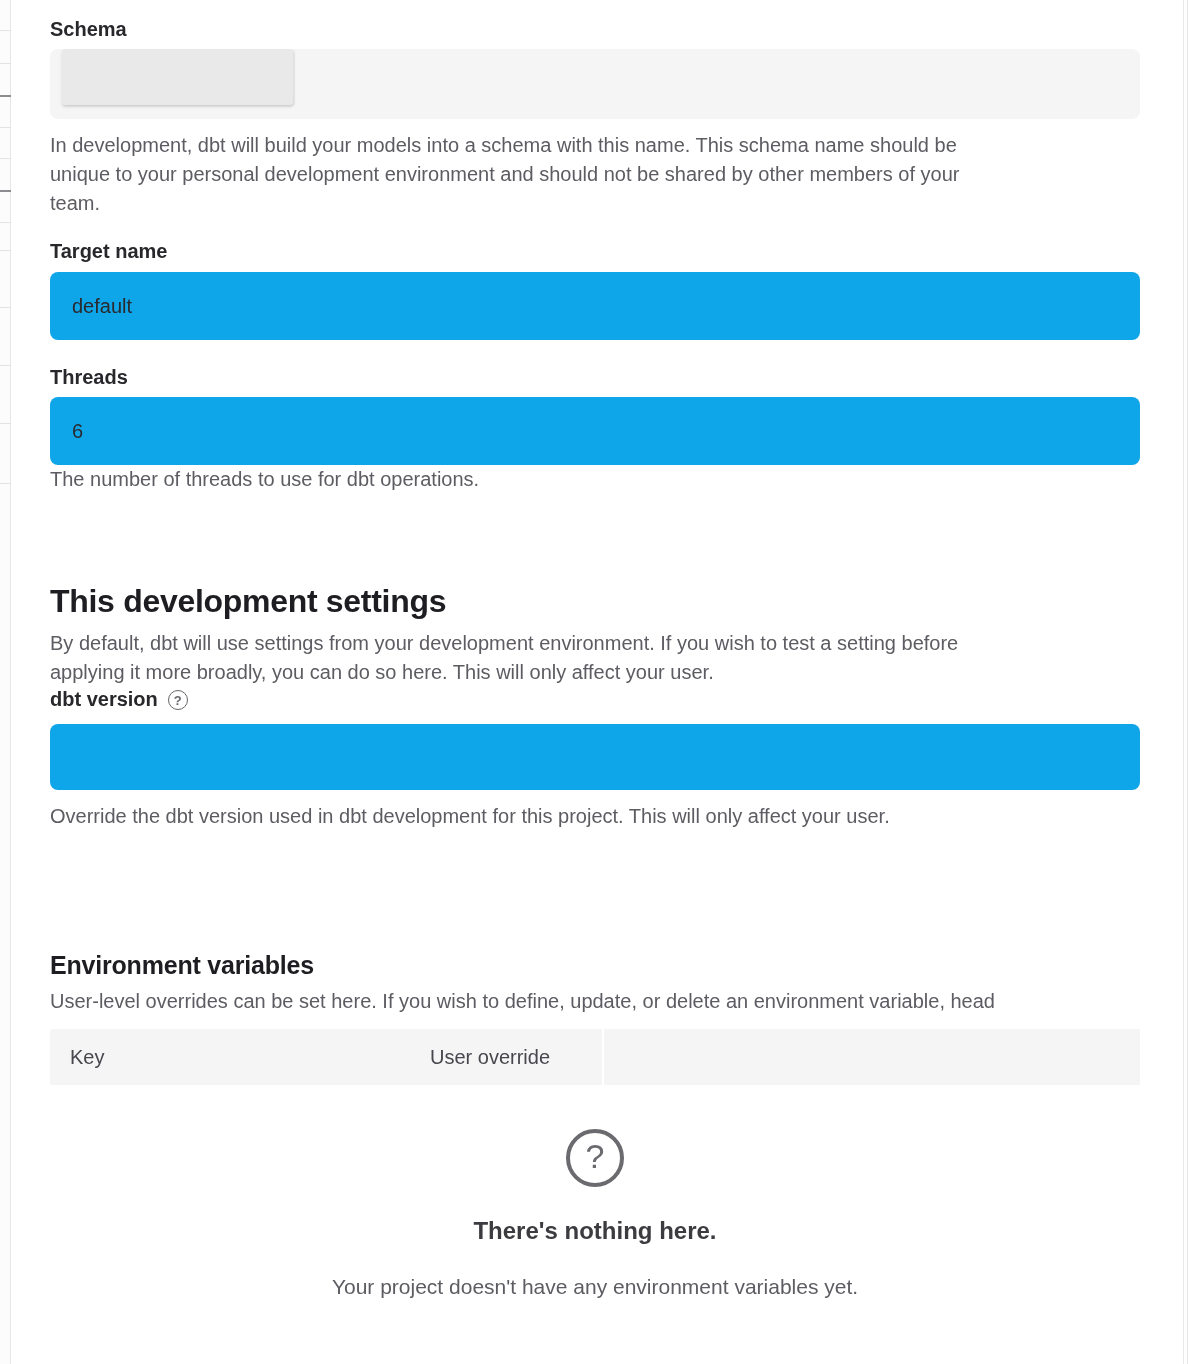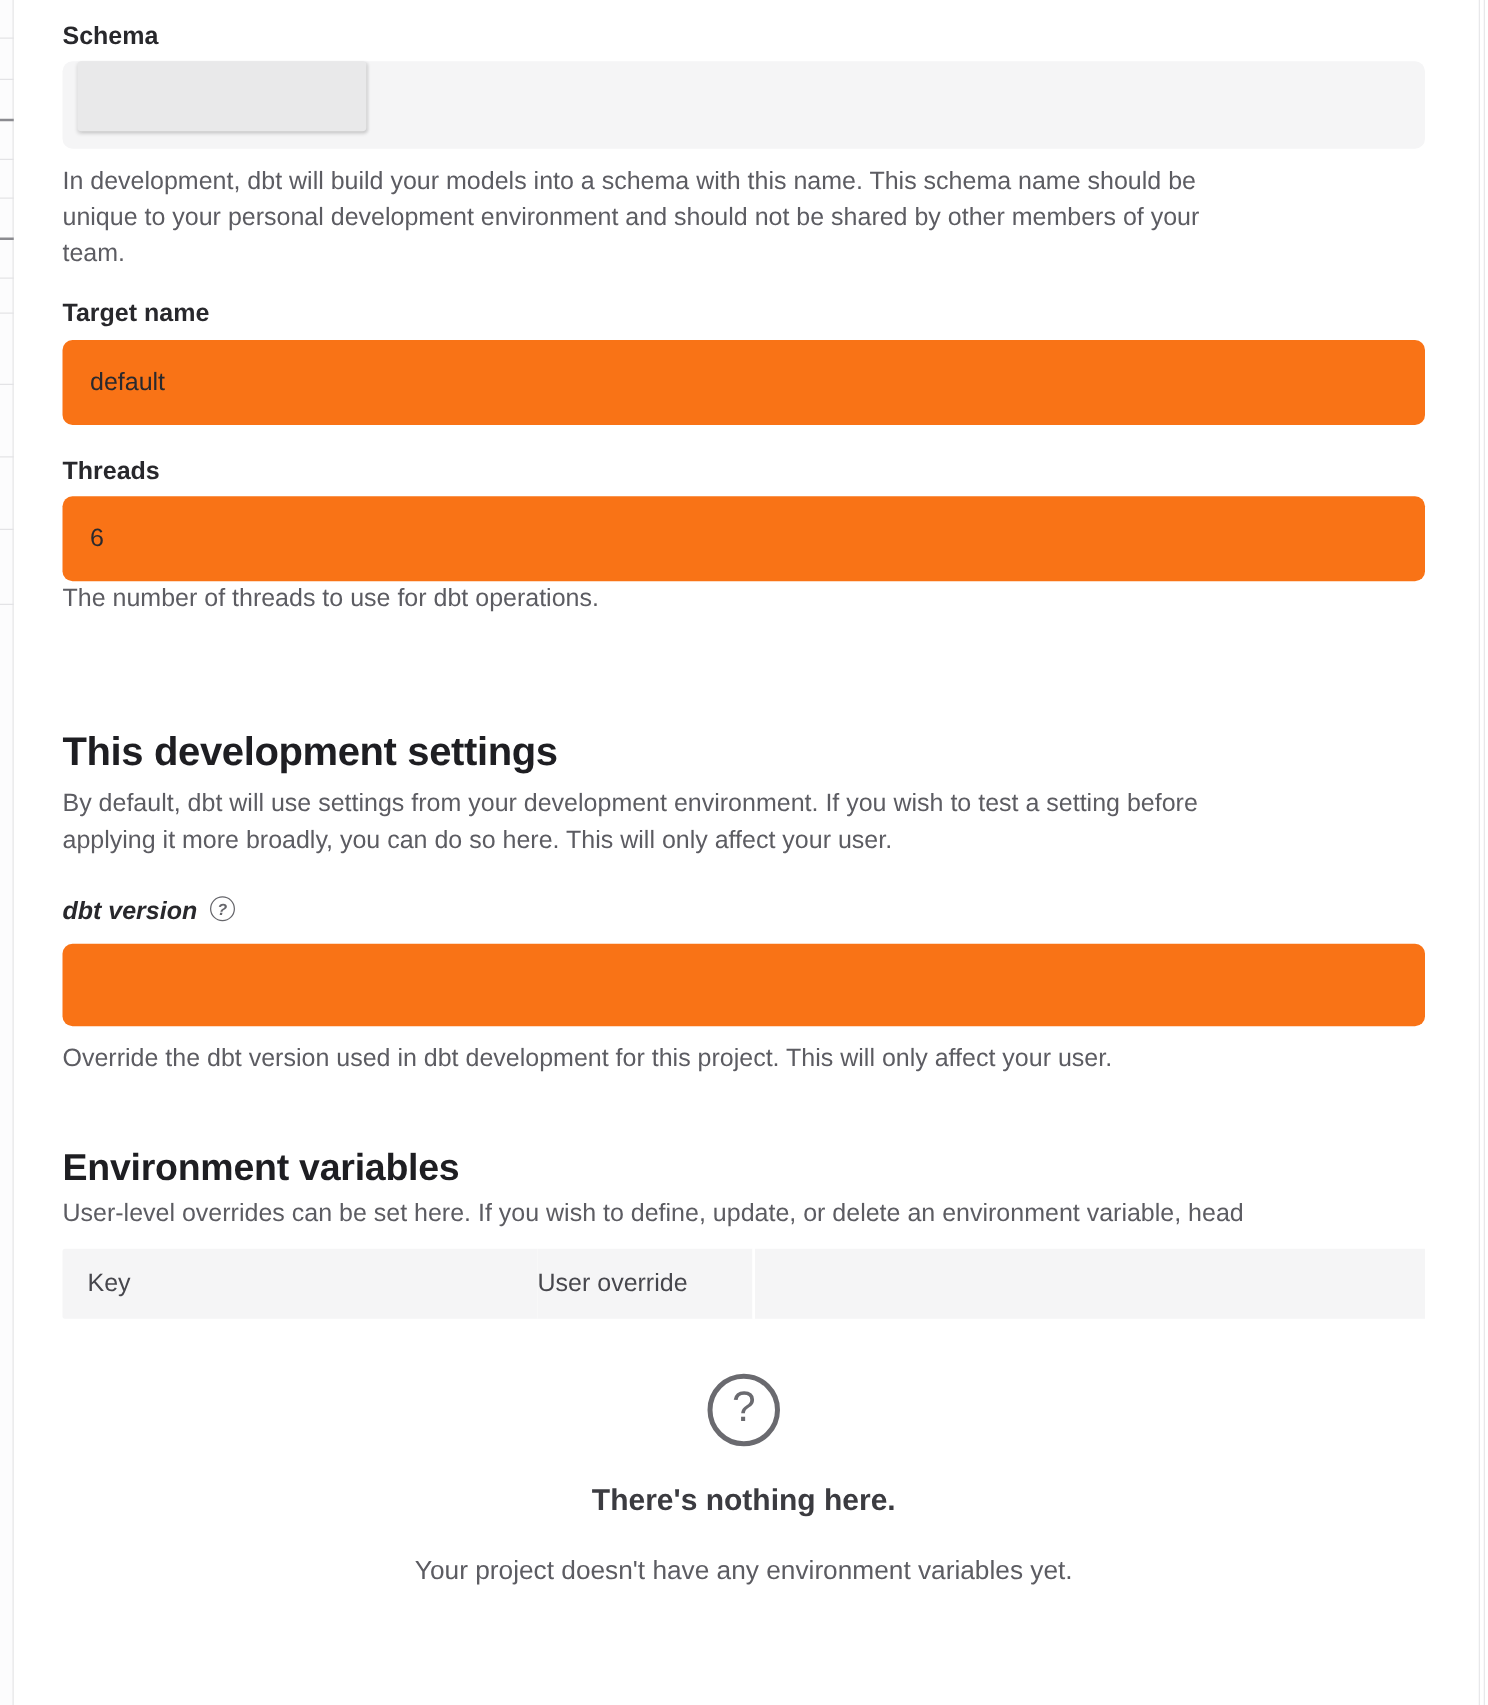--- a/index.html
+++ b/index.html
@@ -20,42 +20,42 @@
   .content { position:absolute; left:50px; top:0; width:1090px; }
 
   .field-label { margin-top:17px; font-size:20px; font-weight:700; color:#28282c; line-height:24px; }
   .label-target  { margin-top:21px; }
   .label-threads { margin-top:25px; }
 
   .field-box { margin-top:8px; width:1090px; height:70px; background:#f5f5f6; border-radius:8px; }
   .skeleton { width:231px; height:56px; margin:7px 0 0 12px; background:#e9e9ea; border-radius:3px;
               box-shadow:0 2px 3px rgba(0,0,0,.13), 2px 1px 2px rgba(0,0,0,.06); }
 
-  .field-input { display:block; margin-top:9px; width:1090px; height:68px; background:#f97316; border:none;
+  .field-input { display:block; margin-top:9px; width:1090px; height:68px; background:#0ea5e9; border:none;
                  outline:none; border-radius:8px; padding:0 22px; font-family:"Liberation Sans",sans-serif;
                  font-size:20px; color:#29292e; }
   .input-threads { margin-top:8px; }
   .input-version { margin-top:13px; height:66px; }
 
   .para { color:#5c5c62; font-size:20px; line-height:29px; }
   .para .line { white-space:nowrap; }
   .para-schema { margin-top:12px; }
   .help-line { margin-top:0; color:#5c5c62; font-size:20px; line-height:29px; white-space:nowrap; }
   .help-version { margin-top:12px; }
 
   .h1 { margin-top:87px; font-size:32px; line-height:40px; font-weight:700; color:#1e1e22; letter-spacing:-.3px; }
   .para-userdev { margin-top:8px; }
 
-  .label-row { margin-top:31px; display:flex; align-items:flex-start; height:24px;font-style:italic; }
+  .label-row { display:flex; align-items:flex-end; height:24px; }
   .label-inline { font-size:20px; font-weight:700; color:#28282c; }
   .help-icon { display:inline-flex; align-items:center; justify-content:center; width:20px; height:20px;
                margin-left:10px; border:1.5px solid #66666b; border-radius:50%; font-size:13px; font-weight:700;
                color:#66666b; transform:translateY(-1px); cursor:default; }
 
-  .h2 { margin-top:57px; font-size:30px; line-height:32px; font-weight:700; color:#1e1e22; letter-spacing:-.2px; }
+  .h2 { margin-top:118px; font-size:25px; line-height:32px; font-weight:700; color:#1e1e22; letter-spacing:-.2px; }
   .para-env { margin-top:6px; }
   .env-link { color:#222226; font-weight:700; text-decoration:underline; text-underline-offset:3px; cursor:pointer; }
 
   .thead { margin-top:13px; display:flex; align-items:flex-end; height:56px; width:1090px; font-size:20px; color:#47474d; }
   .th { background:#f5f5f6; height:56px; display:flex; align-items:center; }
   .th-key       { width:380px; padding-left:20px; border-radius:2px 0 0 2px; }
   .th-inherited { width:360px; }
   .th-override  { width:172px; }
   .th-gap  { width:2px; height:56px; background:#ffffff; }
   .th-last { flex:1; }

